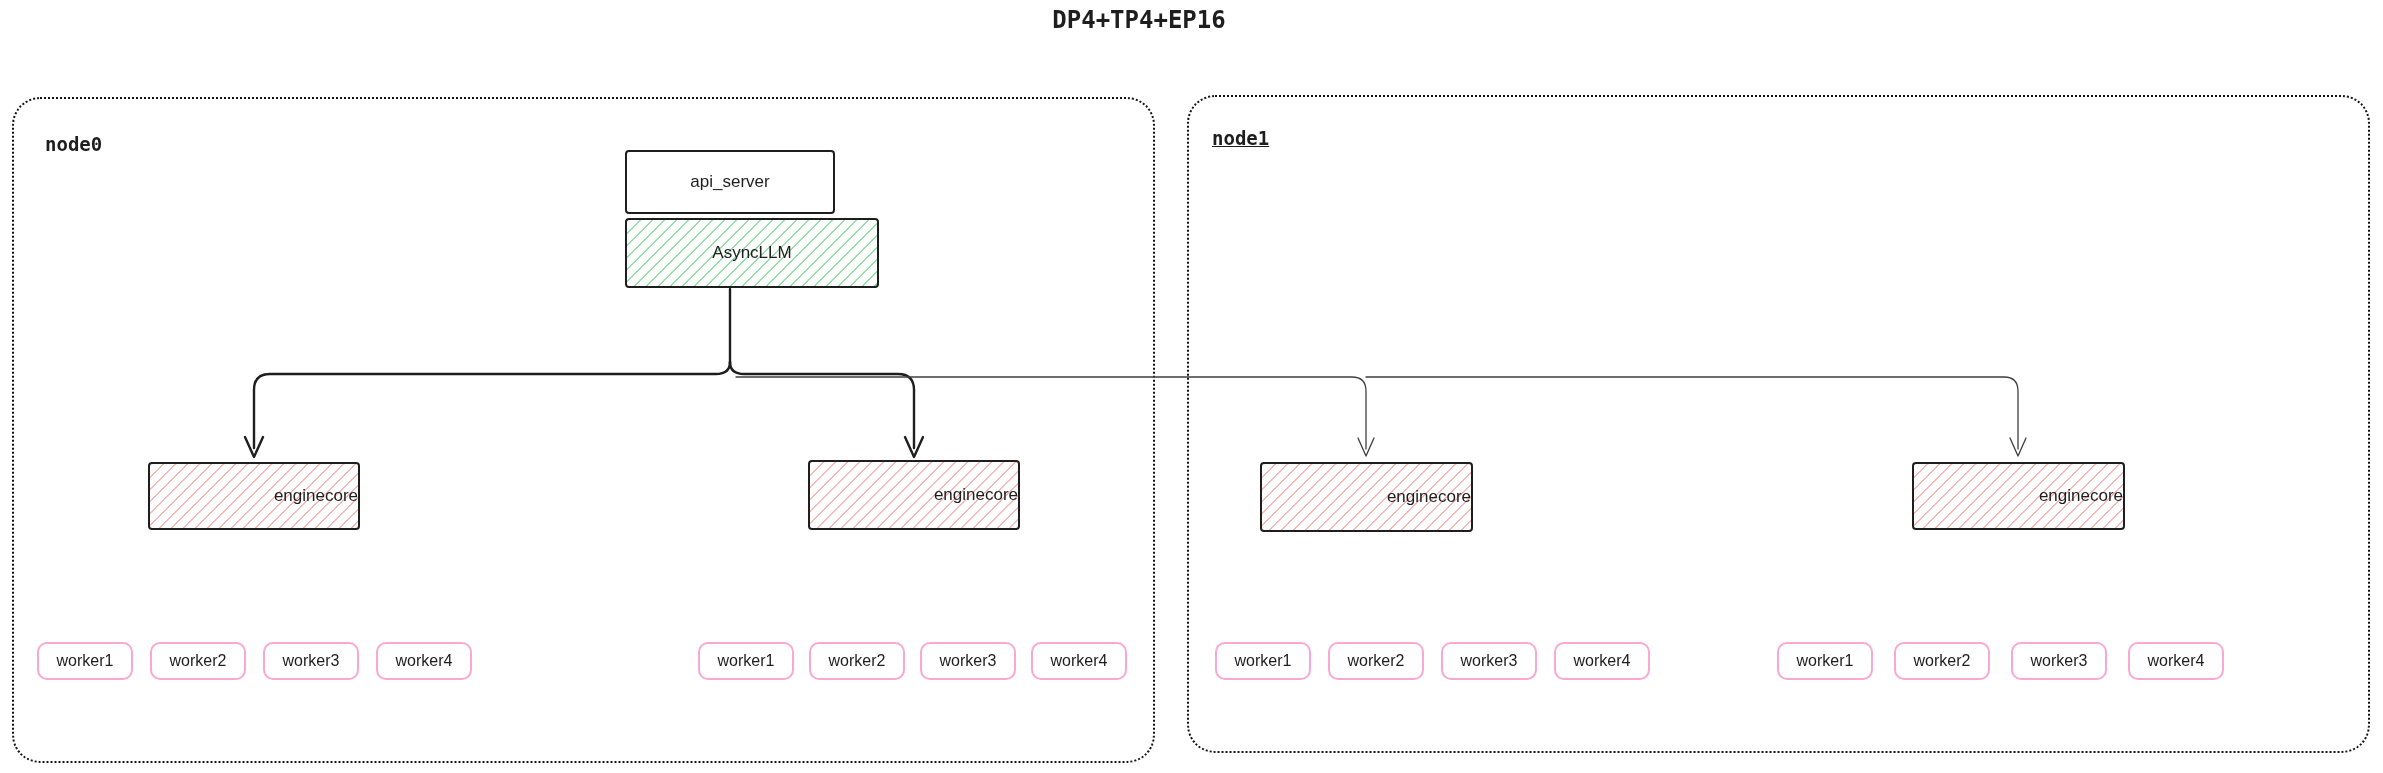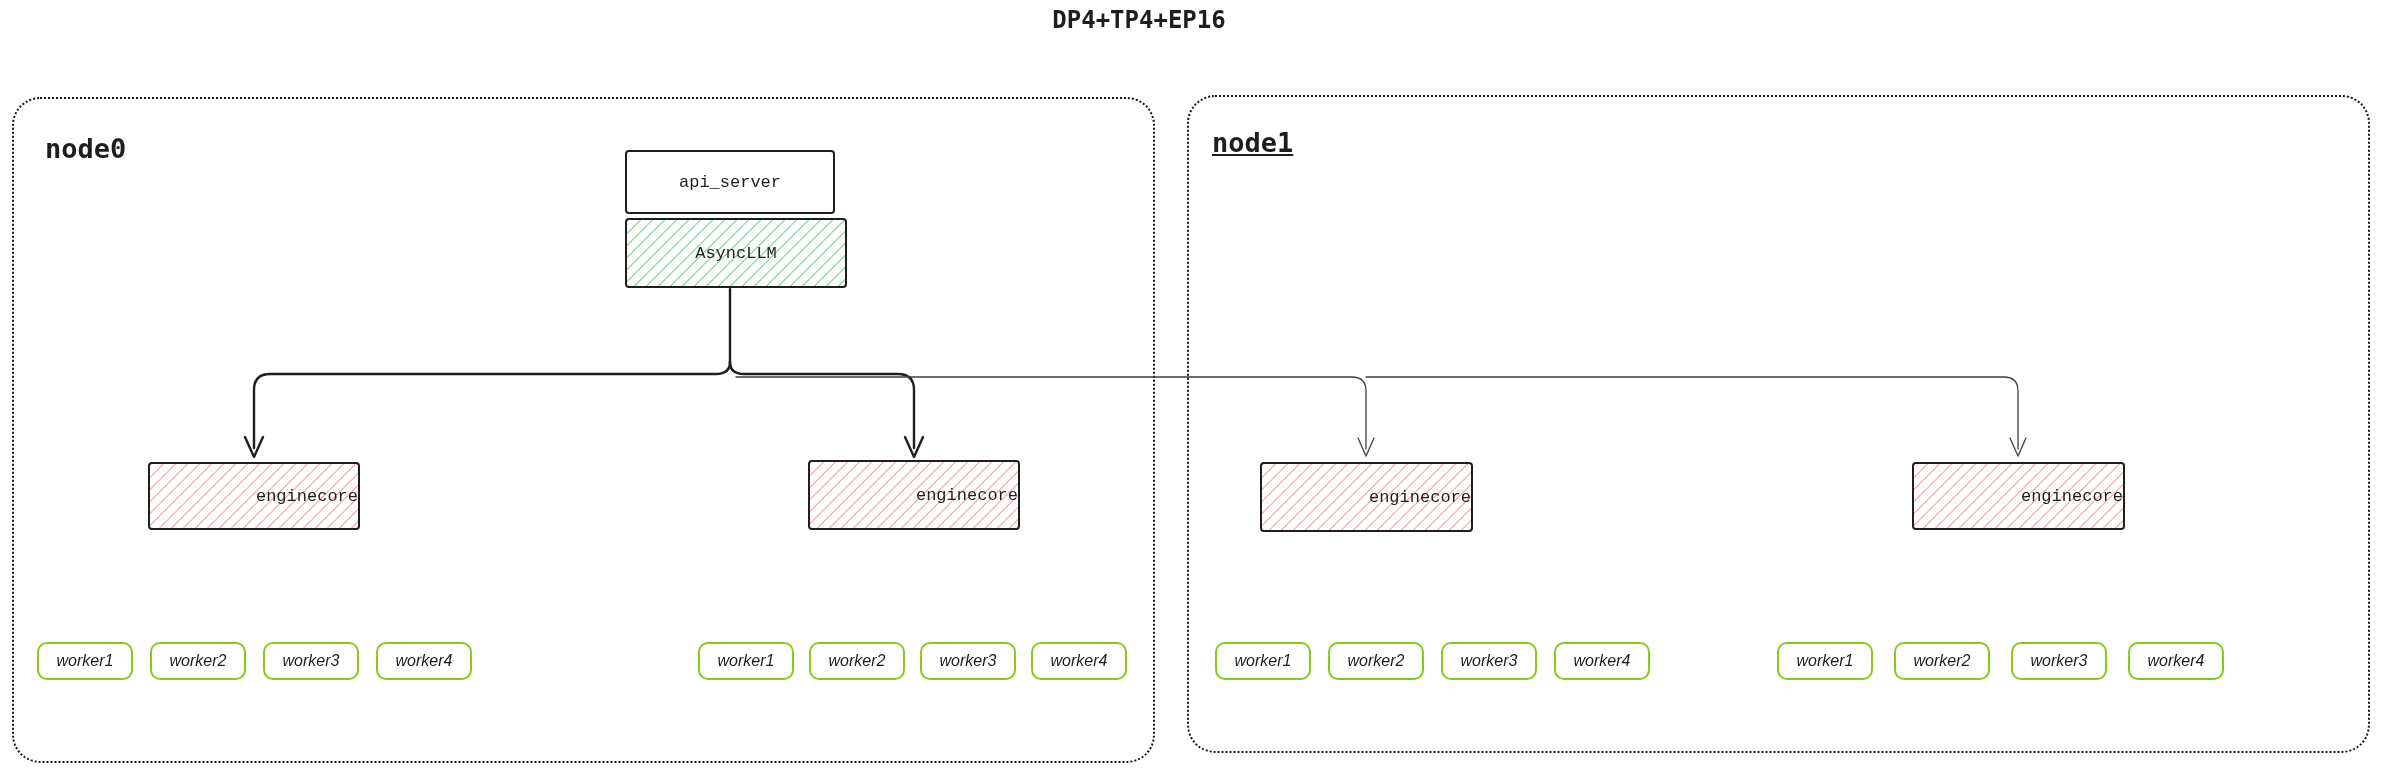--- a/index.html
+++ b/index.html
@@ -13,62 +13,60 @@
   }
   .abs{position:absolute;}
   
   .diagram-title{
     font-family:"DejaVu Sans Mono", monospace;
     font-size:24px;font-weight:600;letter-spacing:0px;
     text-align:center;white-space:nowrap;
   }
   .node-label{
     font-family:"DejaVu Sans Mono", monospace;
-    font-size:27px;font-weight:700;white-space:nowrap;
+    font-size:19px;font-weight:700;white-space:nowrap;
   }
   
   .node-container{
     border:2.5px dotted #141414;
     border-radius:28px;
     background:transparent;
     box-sizing:border-box;
   }
   
   .box{
     box-sizing:border-box;
     border:2px solid #1e1e1e;
     border-radius:4px;
     background:#ffffff;
     display:flex;align-items:center;justify-content:center;
     font-size:17px;
     color:#1e1e1e;
     white-space:nowrap;
-    font-family:Liberation Mono, monospace;
   }
   .hatch-green{
     background-image:repeating-linear-gradient(135deg,
       #95e2a7 0px,#95e2a7 1.4px,transparent 1.4px,transparent 8.5px);
   }
   .hatch-red{
     background-image:repeating-linear-gradient(135deg,
       #f6baba 0px,#f6baba 1.4px,transparent 1.4px,transparent 8.5px);
     justify-content:flex-end;
   }
   
   .worker-row{display:flex;}
   .worker{
     box-sizing:border-box;
     width:96px;height:38px;
-    border:2px solid #84cc16;
+    border:2px solid #f9a8d4;
     border-radius:10px;
     background:#ffffff;
     display:flex;align-items:center;justify-content:center;
     font-size:16px;color:#1e1e1e;
     white-space:nowrap;
-    font-style:italic;
   }
   svg{display:block;}
 </style>
 </head>
 <body>
 
 <div id="canvas">
 
   <div class="abs diagram-title" style="left:1009px;top:6px;width:260px;">DP4+TP4+EP16</div>
 
@@ -90,21 +88,21 @@
       <path d="M 736 377 L 1352 377 Q 1366 377 1366 391 L 1366 449"></path>
       <path d="M 1358 438 L 1366 456 L 1374 438"></path>
       <path d="M 1366 377 L 2004 377 Q 2018 377 2018 391 L 2018 449"></path>
       <path d="M 2010 438 L 2018 456 L 2026 438"></path>
     </g>
   </svg>
 
   <div class="abs box" style="left:625px;top:150px;width:210px;height:64px;">
     <span>api_server</span>
   </div>
-  <div class="abs box hatch-green" style="left:625px;top:218px;width:222px;height:70px;">
+  <div class="abs box hatch-green" style="left:625px;top:218px;width:254px;height:70px;">
     <span>AsyncLLM</span>
   </div>
 
   <div class="abs box hatch-red" style="left:148px;top:462px;width:212px;height:68px;">
     <span>enginecore</span>
   </div>
   <div class="abs box hatch-red" style="left:808px;top:460px;width:212px;height:70px;">
     <span>enginecore</span>
   </div>
 

